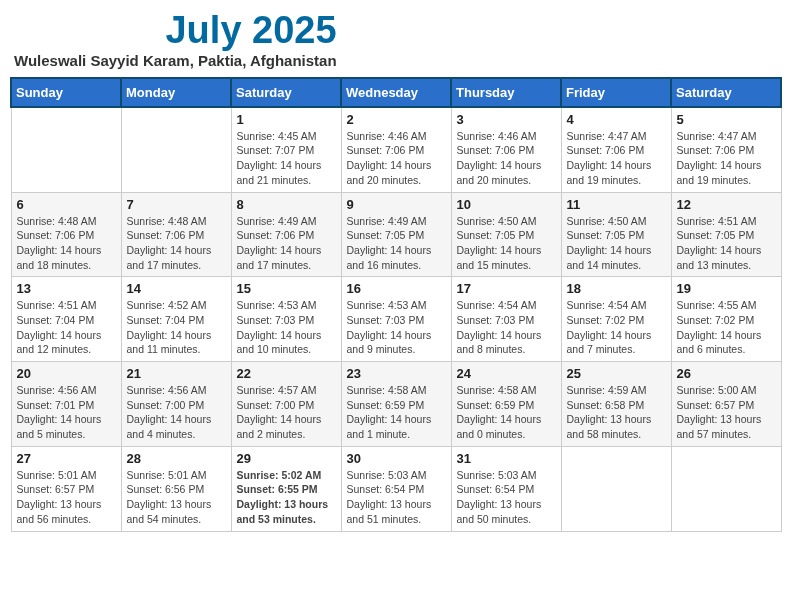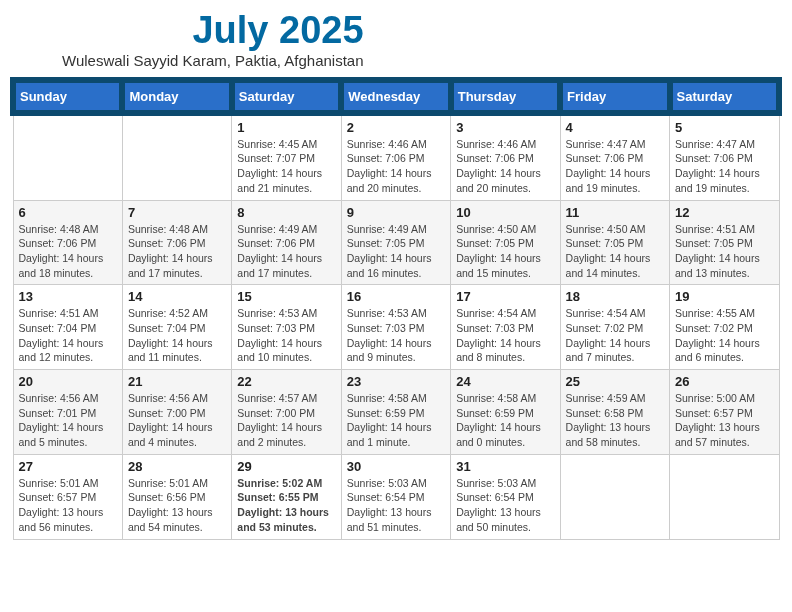--- a/index.html
+++ b/index.html
@@ -50,36 +50,35 @@
     }
     .title-month {
       font-size: 38px;
       font-weight: bold;
       color: #0369a1;
       line-height: 1.1;
     }
     .title-location {
       font-size: 15px;
       color: #333;
-      font-weight: normal;
-      margin-left: 48px;
+      font-weight: bold;
     }
     .calendar {
       width: 100%;
       border-collapse: collapse;
       border: 1px solid #bbb;
     }
     .calendar th {
       background-color: #2a6fc9;
       color: #fff;
       font-size: 13px;
       font-weight: bold;
       padding: 6px 4px;
       text-align: left;
-      border: 6px solid #0c4a6e;
+      border: 2px solid #0c4a6e;
     }
     .calendar td {
       vertical-align: top;
       border: 1px solid #ccc;
       padding: 4px 5px;
       width: 108px;
       min-height: 80px;
       font-size: 11px;
       color: #333;
       background: #fff;

